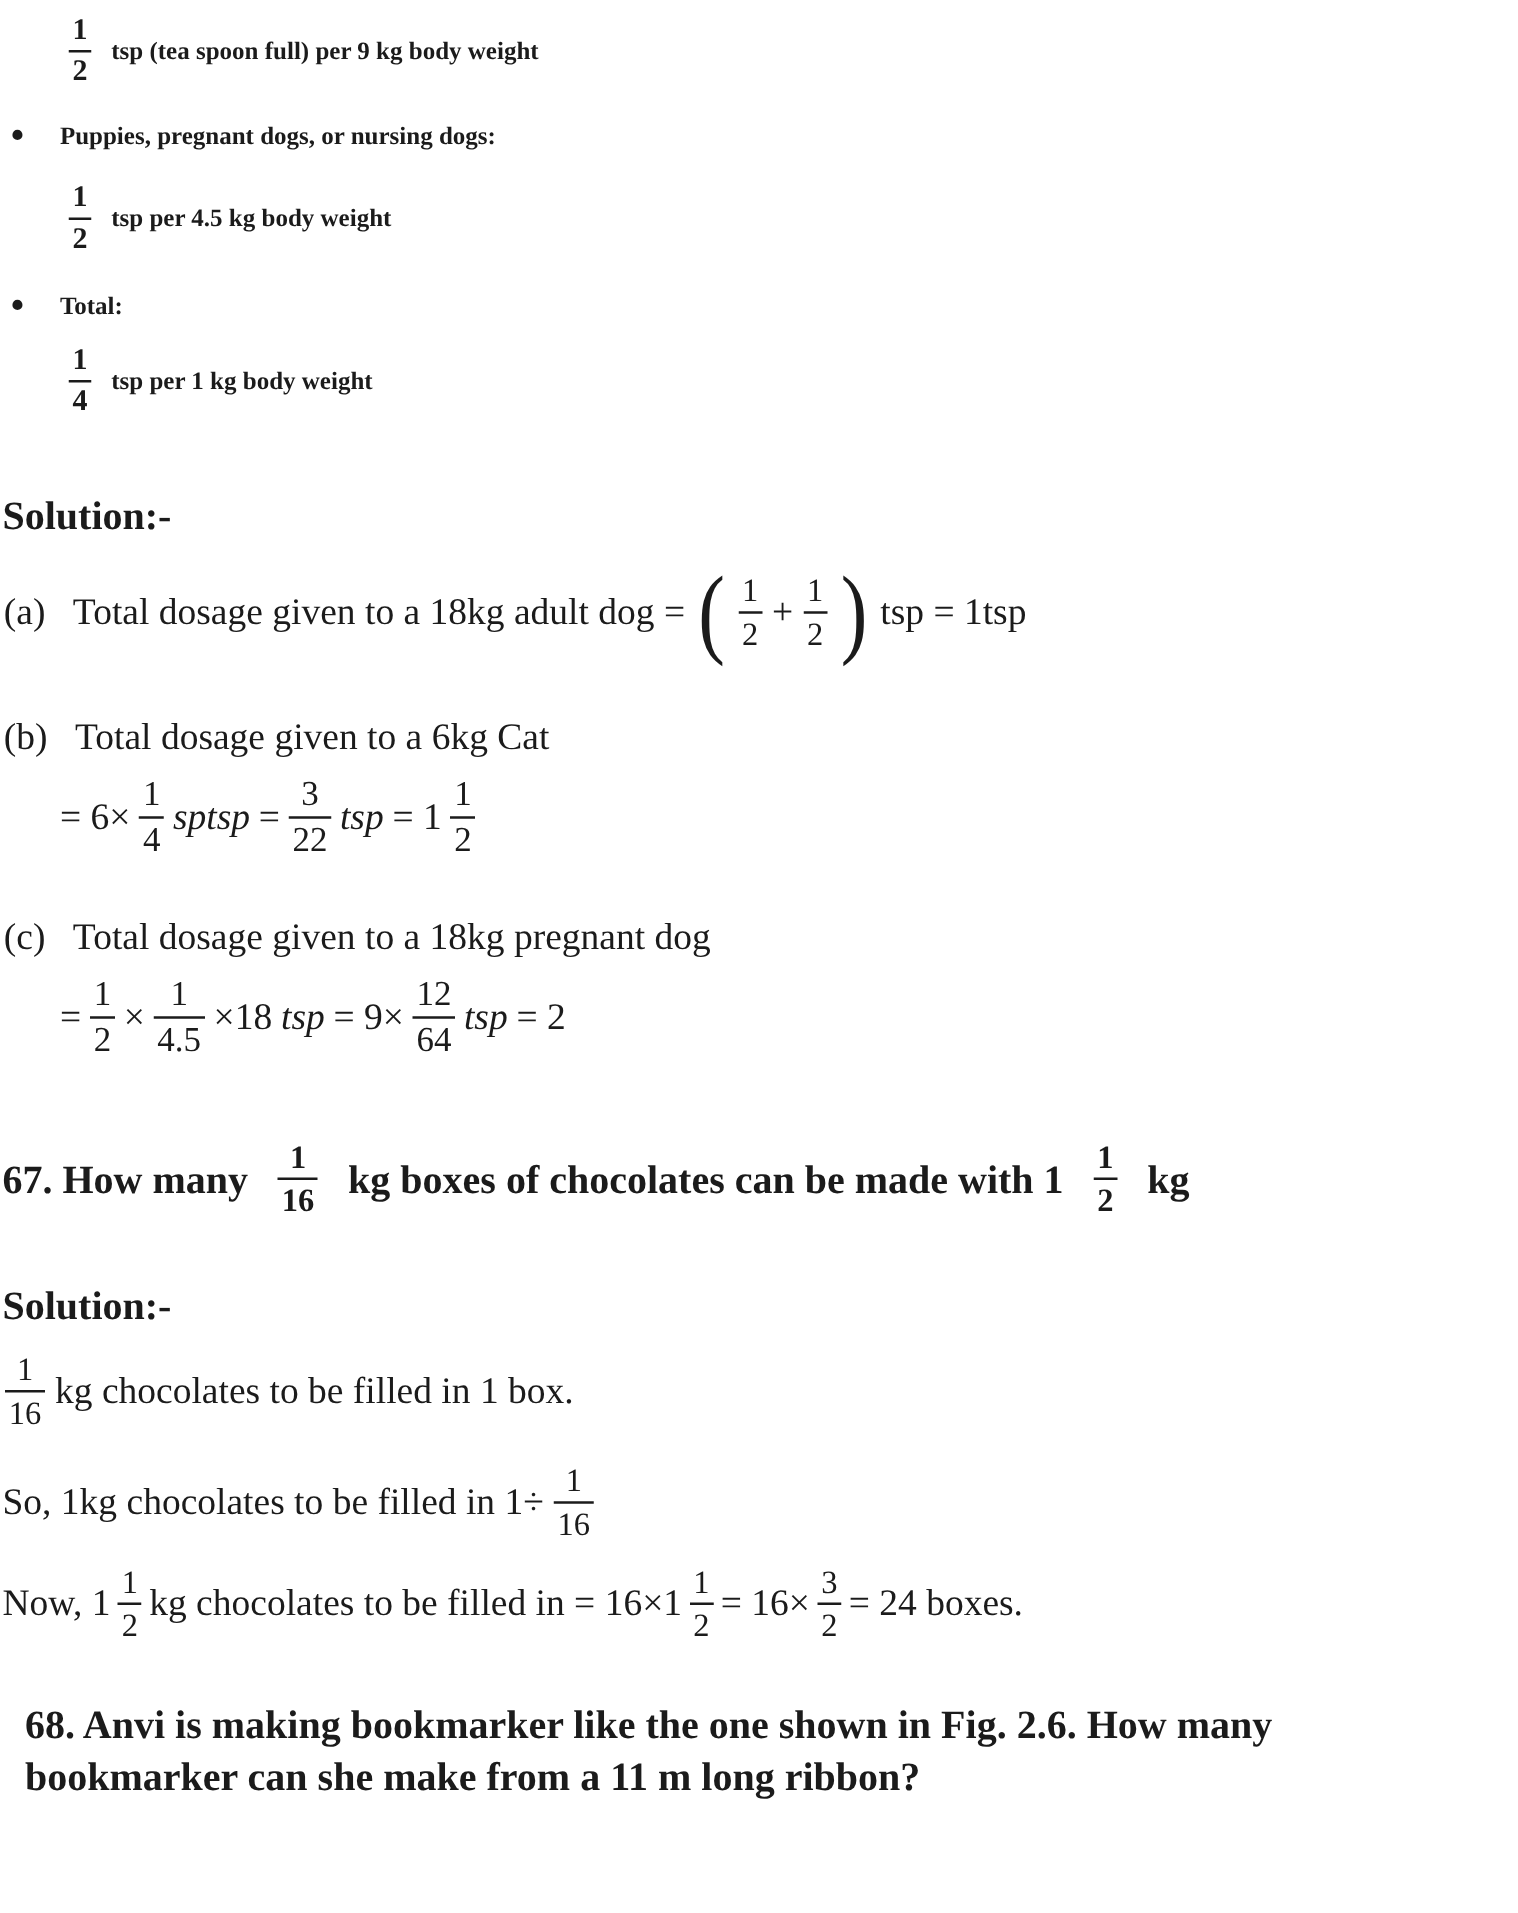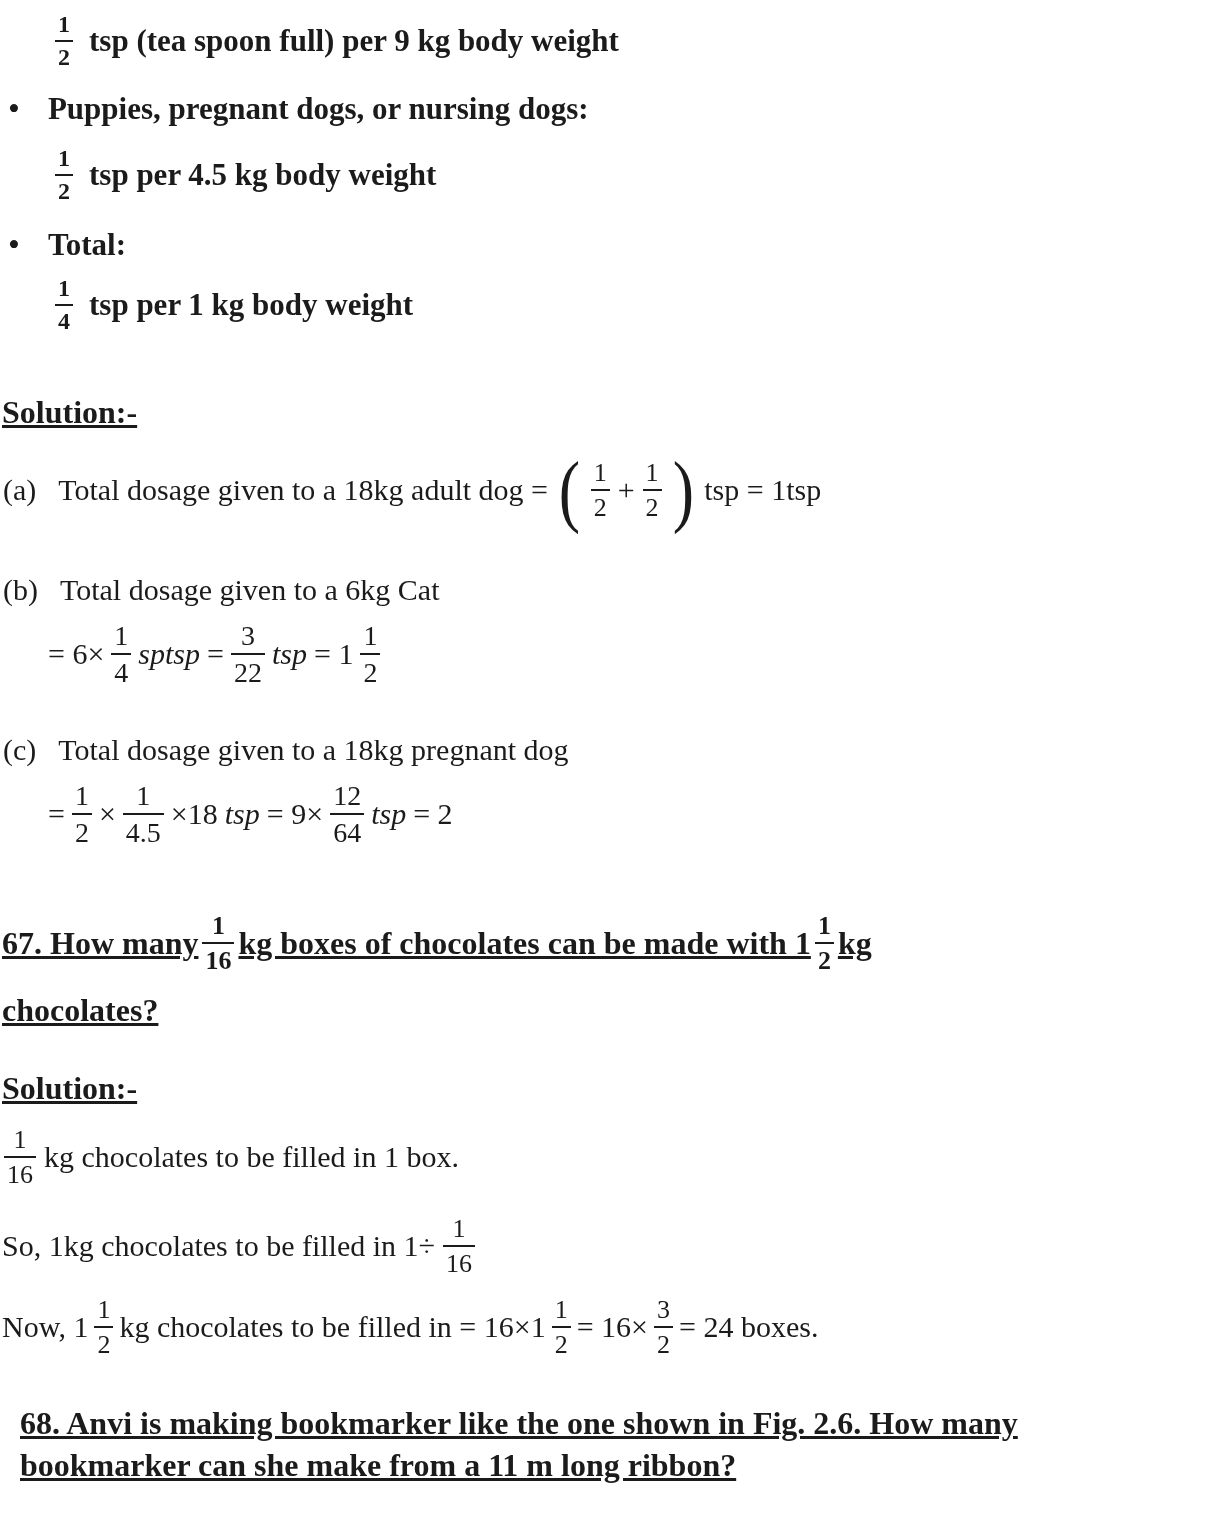--- a/index.html
+++ b/index.html
@@ -11,22 +11,22 @@
     font-family:"Liberation Serif", serif;
     overflow:hidden;
     box-sizing:border-box;
     padding-top:2px;
   }
   .row { display:flex; align-items:center; }
   .seg { white-space:pre; }
   .b   { font-weight:bold; }
   .i   { font-style:italic;text-align:center; }
   .t30 { font-size:30px; }
-  .t31 { font-size:31px; }
-  .t32 { font-size:32px;text-decoration:underline; }
+  .t31 { font-size:20px; }
+  .t32 { font-size:32px; }
 
   
   .frac { display:inline-flex; flex-direction:column; align-items:center; text-align:center; line-height:1; }
   .frac .num { display:block; padding:0 3px 3px; line-height:1.05; }
   .frac .den { display:block; border-top:2px solid #1b1b1b; padding:3px 3px 0; line-height:1.05; }
   .f24 .num, .f24 .den { font-size:24px; }
   .f26 .num, .f26 .den { font-size:26px; }
   .f28 .num, .f28 .den { font-size:28px; }
 
   .bullet { font-size:34px; line-height:1; }
@@ -39,21 +39,21 @@
   .row-a2  { margin:8px 0 0 55px;  height:74px; gap:16px; }
   .row-b2  { margin:12px 0 0 8px;  height:42px; gap:28px; }
   .row-a3  { margin:2px 0 0 55px;  height:74px; gap:16px; }
   .sol1    { margin:52px 0 0 2px;  height:42px; }
   .row-eqa { margin:10px 0 0 3px;  height:88px; gap:8px; }
   .lbl-gap { margin-right:14px; }
   .row-bh  { margin:36px 0 0 3px;  height:40px; gap:22px; }
   .row-beq { margin:4px 0 0 48px;  height:80px; gap:7px; }
   .row-ch  { margin:36px 0 0 3px;  height:40px; gap:22px; }
   .row-ceq { margin:4px 0 0 48px;  height:80px; gap:7px; }
-  .q67row  { margin:44px 0 0 2px;  height:90px; gap:4px; }
+  .q67row  { margin:44px 0 0 2px;  height:90px; gap:24px; }
   .q67l2   { margin:0 0 0 2px;     height:44px; }
   .sol2    { margin:38px 0 0 2px;  height:42px; }
   .s2l1    { margin:8px 0 0 4px;   height:74px; gap:8px; }
   .s2l2    { margin:10px 0 0 2px;  height:84px; gap:8px; }
   .s2l3    { margin:2px 0 0 2px;   height:42px; }
   .s2l4    { margin:0 0 0 2px;     height:78px; gap:6px;align-items:center; }
   .q68     { margin:36px 0 0 20px;  line-height:42px; white-space:nowrap; }
 </style>
 </head>
 <body>
@@ -171,23 +171,20 @@
       <span class="num">1</span>
       <span class="den">16</span>
     </span>
     <span class="seg b t32">kg boxes of chocolates can be made with 1</span>
     <span class="frac f26 b">
       <span class="num">1</span>
       <span class="den">2</span>
     </span>
     <span class="seg b t32">kg</span>
   </div>
-  <div class="row q67l2">
-    <span class="seg b t32">chocolates?</span>
-  </div>
 
   <div class="sol2 b t32">Solution:-</div>
 
   <div class="row s2l1">
     <span class="frac f26">
       <span class="num">1</span>
       <span class="den">16</span>
     </span>
     <span class="seg t30">kg chocolates to be filled in 1 box.</span>
   </div>

